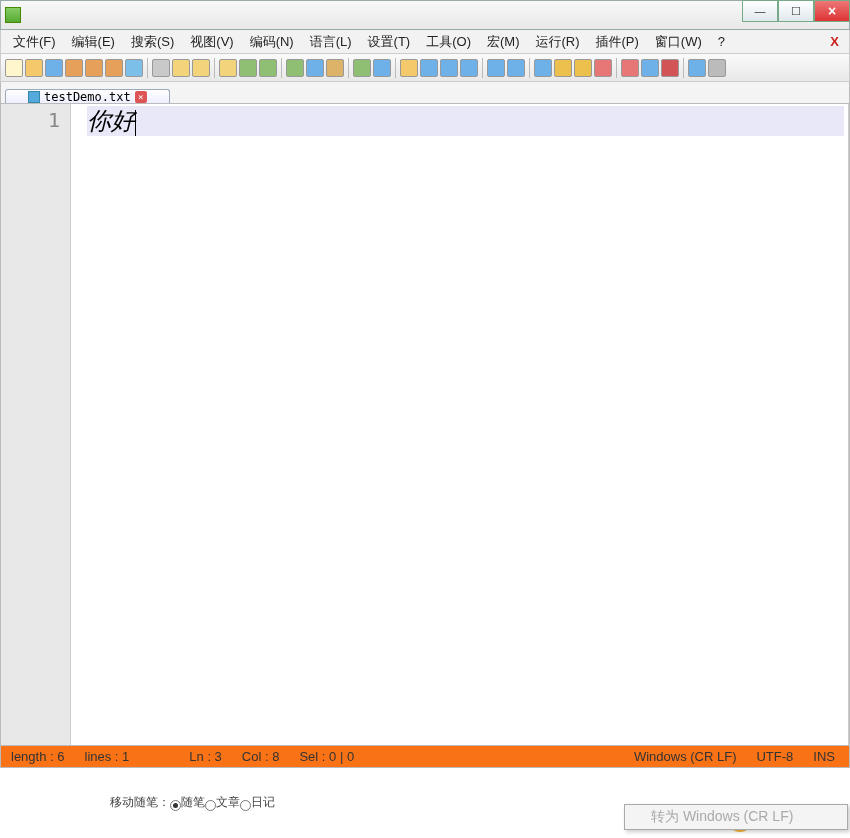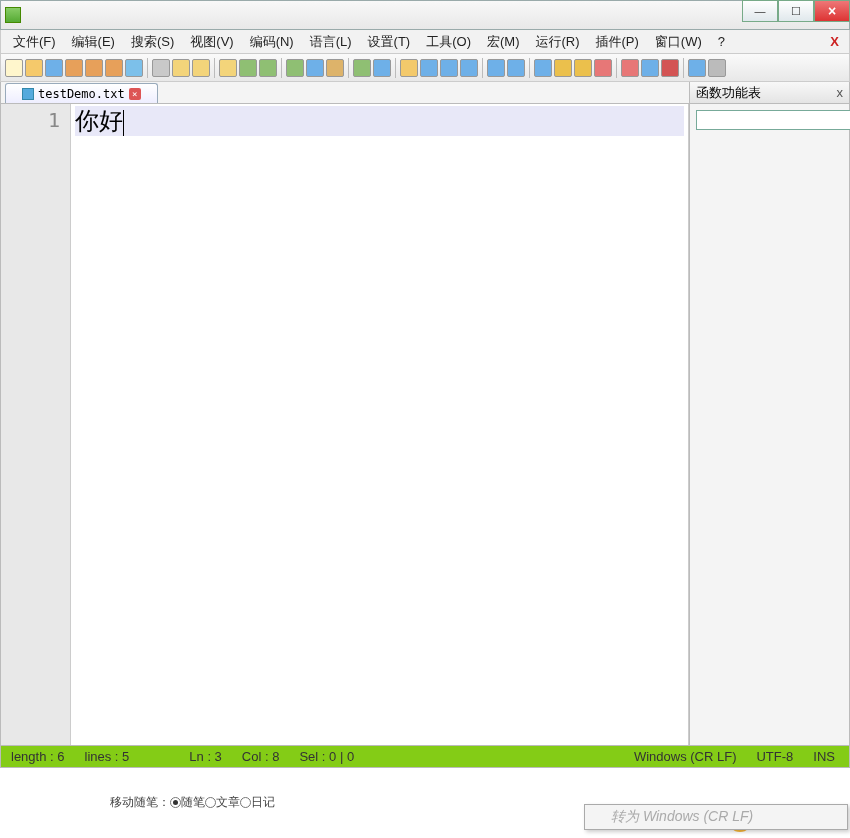--- a/index.html
+++ b/index.html
@@ -121,26 +121,26 @@
   
   .tabstrip {
     height: 22px;
     background: #f4f4f4;
     border-bottom: 1px solid #bbb;
     display: flex;
     align-items: flex-end;
     padding-left: 4px;
   }
   .tab {
-    height: 20px;
+    height: 14px;
     background: linear-gradient(to bottom, #fff, #eef);
     border: 1px solid #9ab;
     border-bottom: none;
     border-radius: 3px 3px 0 0;
-    padding: 0 16px;
+    padding: 0 22px;
     display: flex;
     align-items: center;
     gap: 4px;
     font-family: "Consolas","SimSun",monospace;
     font-size: 12px;
   }
   .tab .tab-icon {
     width: 12px; height: 12px;
     background: #5ad;
     border: 1px solid #38a;
@@ -167,25 +167,26 @@
     background: #e8e8e8;
     color: #888;
     text-align: right;
     padding: 4px 10px 0 0;
     font-family: Consolas, monospace;
     font-size: 20px;
     border-right: 1px solid #ccc;
   }
   .code {
     flex: 1;
-    padding: 2px 4px 0 4px;
+    padding: 2px 4px 0 16px;
     font-family: "SimSun","Microsoft YaHei", serif;
     font-size: 24px;
     line-height: 30px;
     position: relative;
+    font-style: italic;
   }
   .code .current-line {
     background: #e8e8f8;
     display: inline-block;
     width: 100%;
   }
   .caret {
     display: inline-block;
     width: 1px;
     height: 26px;
@@ -214,21 +215,21 @@
   }
   .search-box {
     flex: 1;
     height: 20px;
     border: 1px solid #7a9;
     background: #fff;
   }
   
   .statusbar {
     height: 22px;
-    background: #84cc16;
+    background: #f97316;
     border: 1px solid #bbb;
     border-top: none;
     display: flex;
     align-items: center;
     font-size: 13px;
     color: #333;
   }
   .statusbar .cell {
     padding: 0 10px;
     border-right: 0px solid #ccc;
@@ -237,26 +238,25 @@
   .statusbar .right-group {
     display: flex;
     align-items: center;
     padding-right: 4px;
   }
   
   .context-menu {
     position: absolute;
     right: 2px;
     bottom: 8px;
-    width: 264px;
+    width: 224px;
     background: #f4f4f4;
     border: 1px solid #aaa;
     box-shadow: 2px 2px 4px rgba(0,0,0,0.2);
     z-index: 50;
-    font-style: italic;
   }
   .context-menu .mi {
     height: 24px;
     display: flex;
     align-items: center;
     padding: 0 10px 0 26px;
     font-size: 14px;
     color: #444;
     white-space: nowrap;
     overflow: hidden;
@@ -275,21 +275,21 @@
     bottom: 0;
     left: 110px;
     right: 0;
     height: 50px;
     font-size: 12px;
     color: #444;
     padding-top: 6px;
   }
   .stray .row {
     display: flex;
-    align-items: center;
+    align-items: flex-end;
     gap: 0;
     margin-bottom: 8px;
   }
   .radio {
     width: 11px; height: 11px;
     border: 1px solid #777;
     border-radius: 50%;
     display: inline-block;
     position: relative;
   }
@@ -414,35 +414,25 @@
         <div>1</div>
       </div>
       <div class="code">
         <span class="current-line">
           <span>你好</span><span class="caret"></span>
         </span>
       </div>
     </div>
   </div>
 
-  <div class="right-pane">
-    <div class="panel-header">
-      <span>函数功能表</span>
-      <span class="close-x">x</span>
-    </div>
-    <div class="panel-body">
-      <input class="search-box" type="text" style="">
-
-    </div>
-  </div>
 </div>
 
 <div class="statusbar">
   <span class="cell">length : 6</span>
-  <span class="cell">lines : 5</span>
+  <span class="cell">lines : 1</span>
   <span style="width:40px;"></span>
   <span class="cell">Ln : 3</span>
   <span class="cell">Col : 8</span>
   <span class="cell">Sel : 0 | 0</span>
   <span class="spacer"></span>
   <span class="right-group">
     <span class="cell">Windows (CR LF)</span>
     <span class="cell">UTF-8</span>
     <span class="cell">INS</span>
   </span>

